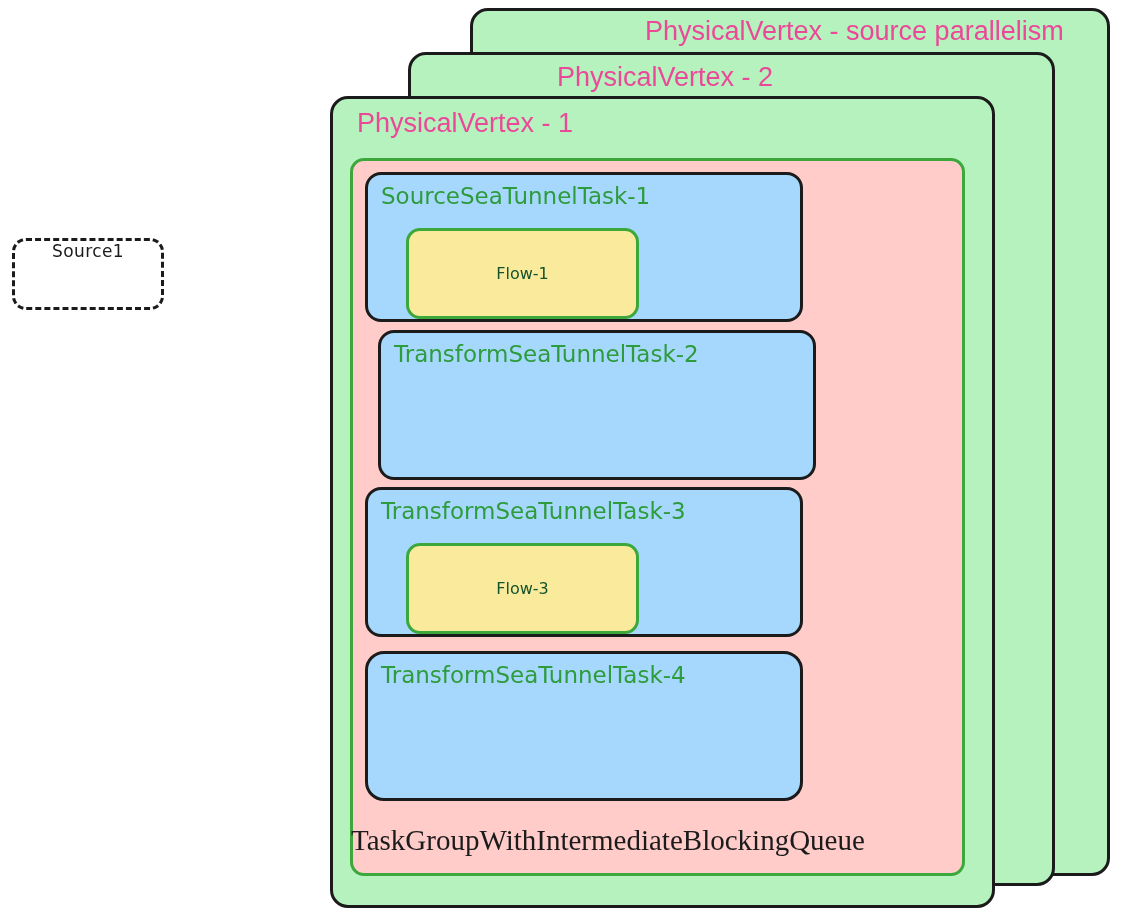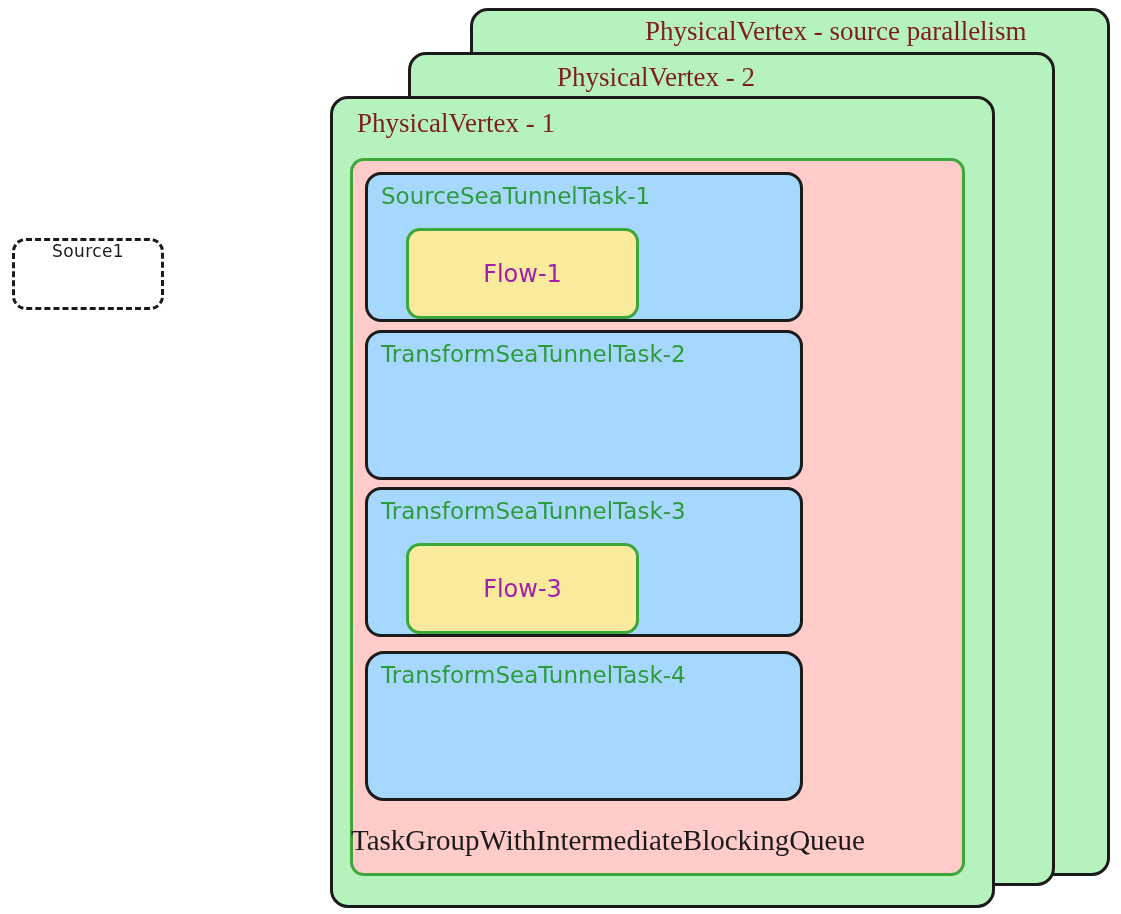--- a/index.html
+++ b/index.html
@@ -64,24 +64,24 @@
     z-index: 2;
   }
   .vertex-card.front {
     left: 330px;  top: 96px;
     width: 665px; height: 812px;
     z-index: 3;
   }
 
   .vertex-title {
     position: absolute;
-    color: #7f1d1d;
+    color: #ec4899;
     font-size: 27px;
     white-space: nowrap;
-    font-family: Liberation Serif, serif;
+    font-family: Liberation Sans, sans-serif;
   }
   .vertex-title.back-title  { left: 645px; top: 16px;  z-index: 4; }
   .vertex-title.mid-title   { left: 557px; top: 62px;  z-index: 4; }
   .vertex-title.front-title { left: 357px; top: 108px; z-index: 4; }
 
   
   .task-group {
     left: 350px;
     top: 158px;
     width: 615px;
@@ -130,22 +130,22 @@
     width: 227px;
     height: 85px;
     background: #faea9b;
     border: 3px solid #3ca83c;
     border-radius: 14px;
     display: flex;
     align-items: center;
     justify-content: center;
   }
   .flow-label {
-    color: #a21caf;
-    font-size: 24px;
+    color: #14532d;
+    font-size: 16px;
     white-space: nowrap;
     font-family: "DejaVu Sans", sans-serif;
   }
 </style>
 </head>
 <body>
 
 <div id="canvas">
 
   <div class="abs source-node">
@@ -163,21 +163,21 @@
 
   <div class="abs task-group"></div>
 
   <div class="abs task-box" style="top:172px;">
     <span class="task-label">SourceSeaTunnelTask-1</span>
     <div class="flow-box">
       <span class="flow-label">Flow-1</span>
     </div>
   </div>
 
-  <div class="abs task-box" style="top:330px;">
+  <div class="abs task-box" style="top:330px;margin-left:13px;">
     <span class="task-label">TransformSeaTunnelTask-2</span>
   </div>
 
   <div class="abs task-box" style="top:487px;">
     <span class="task-label">TransformSeaTunnelTask-3</span>
     <div class="flow-box">
       <span class="flow-label">Flow-3</span>
     </div>
   </div>
 

